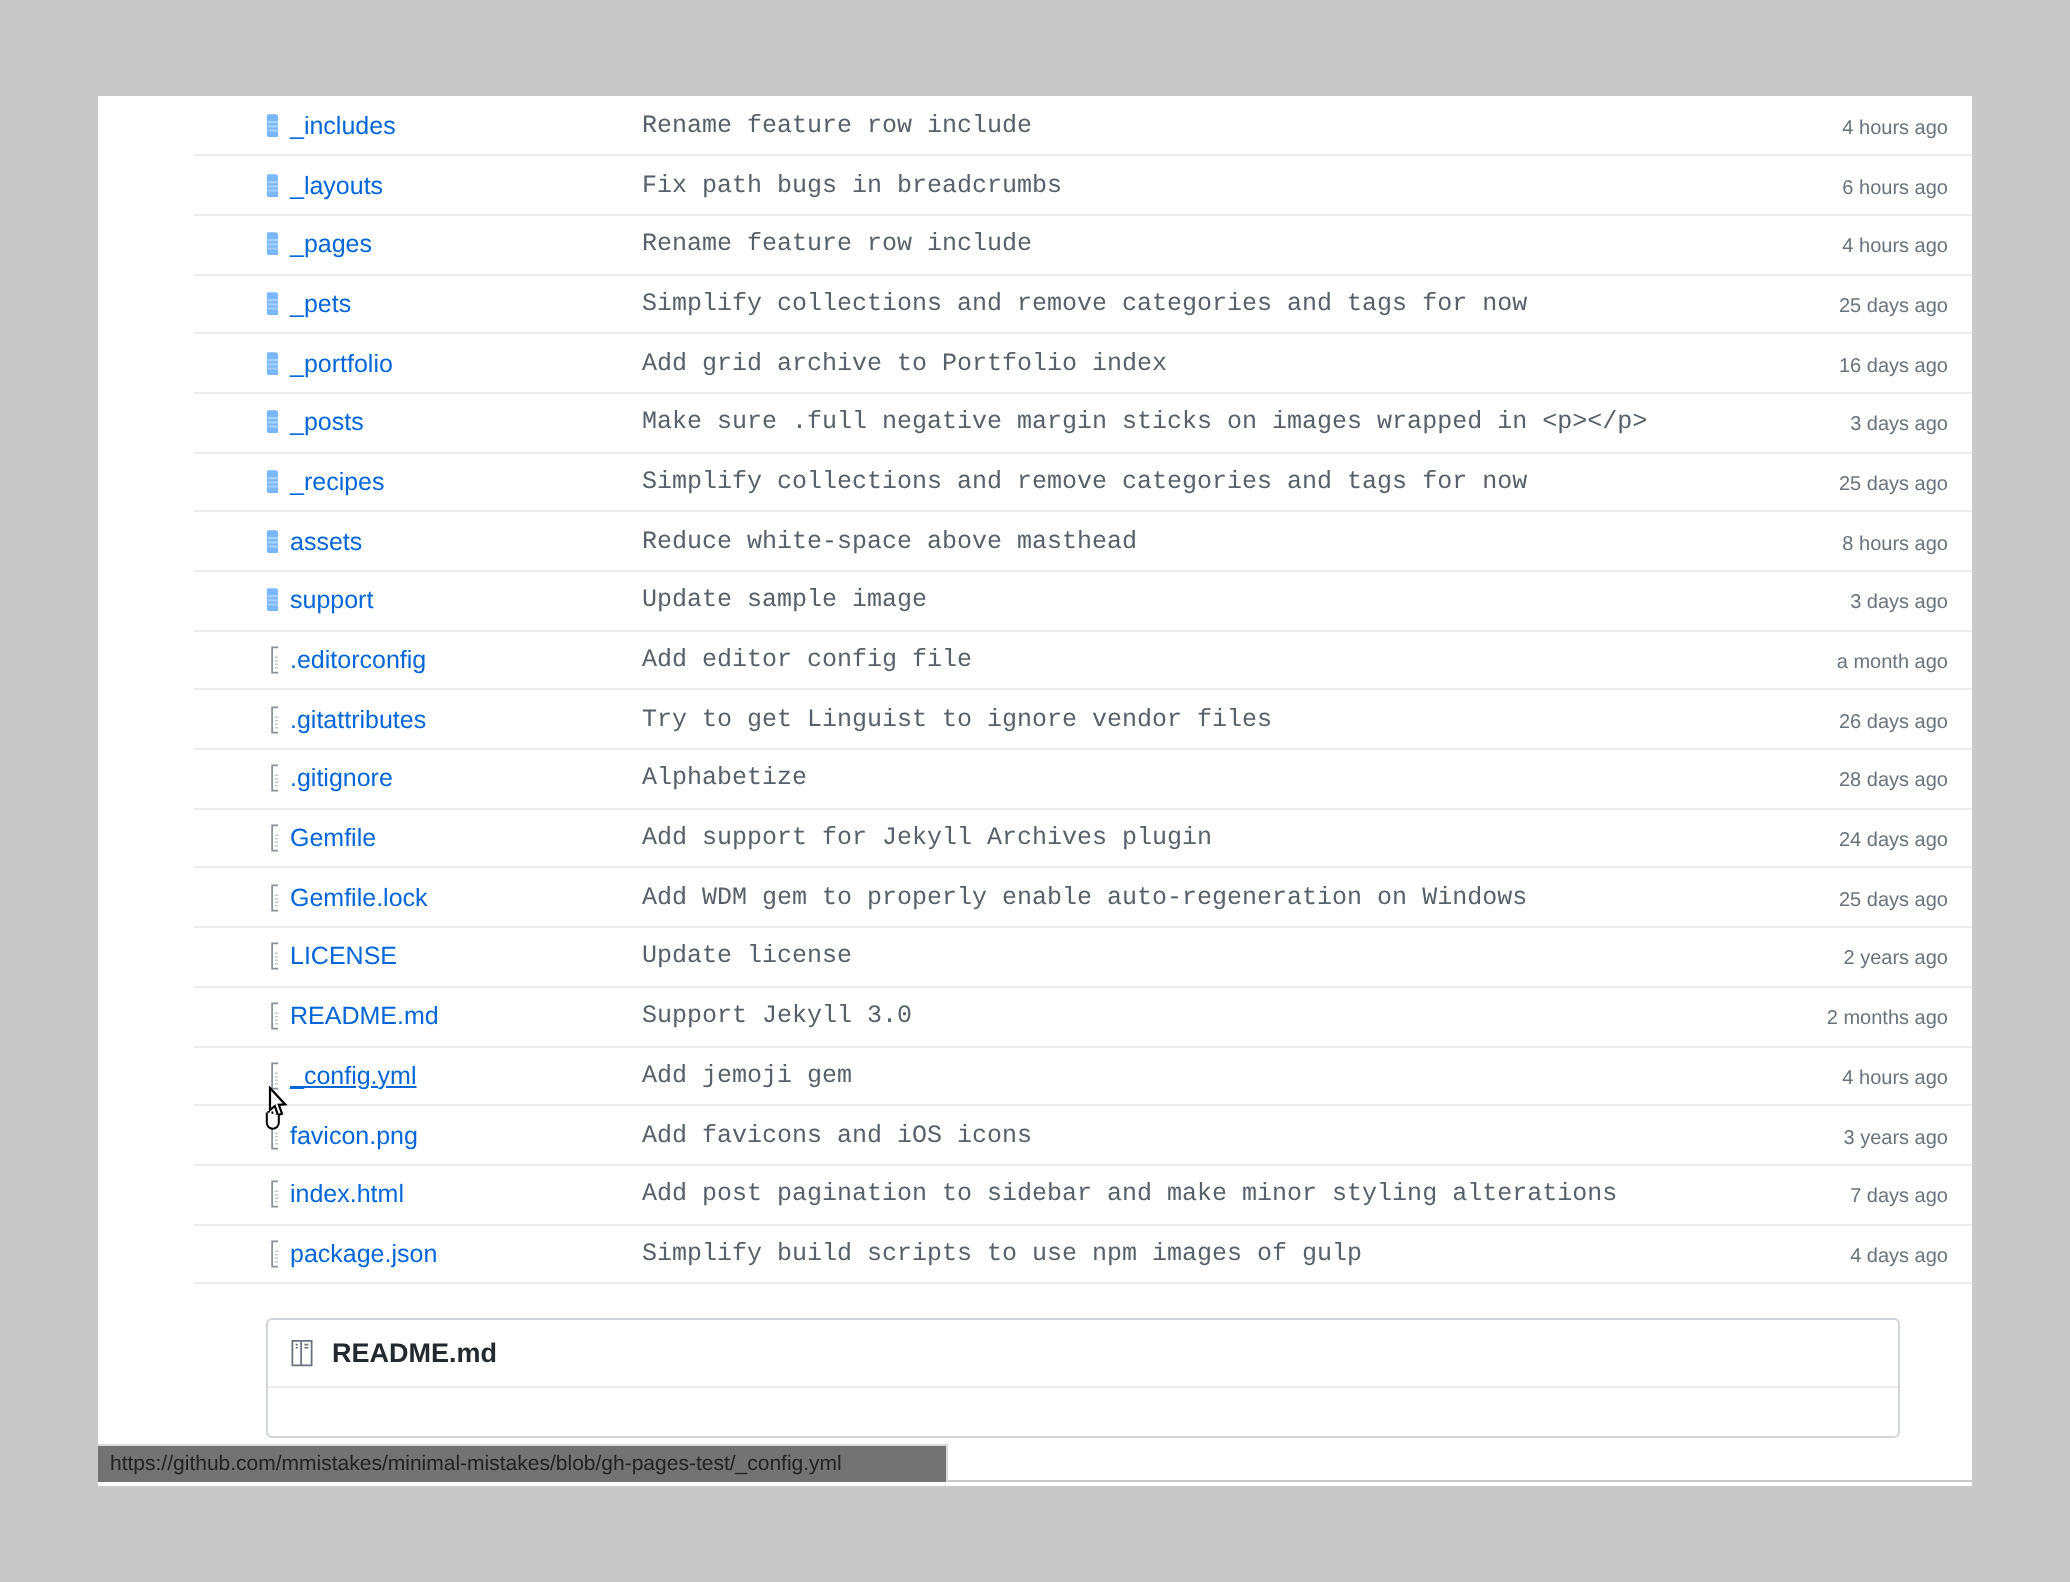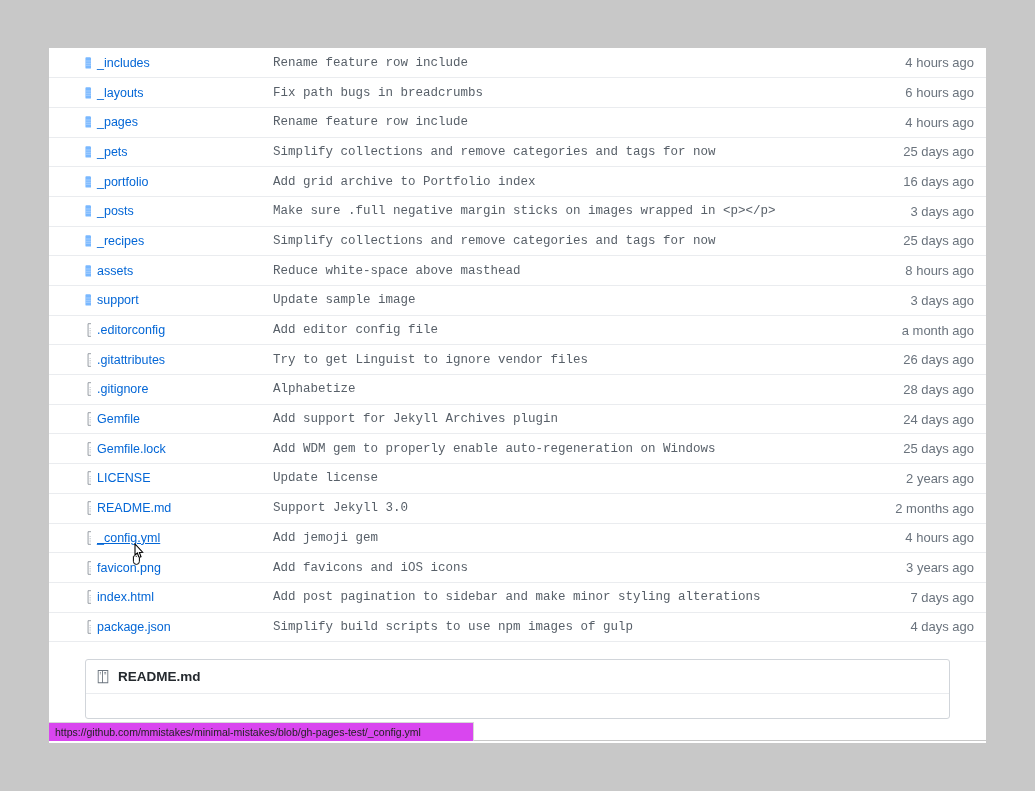--- a/index.html
+++ b/index.html
@@ -19,20 +19,21 @@
     background: #c8c8c8;
   }
   .browser-viewport {
     position: absolute;
     left: 49px;
     top: 48px;
     width: 937px;
     height: 692px;
     background: #ffffff;
     overflow: hidden;
+    padding-left: 48px;
   }
   .file-table {
     width: 100%;
     border-collapse: collapse;
     table-layout: fixed;
   }
   .file-table tr {
     height: 29.7px;
     border-bottom: 1px solid #eaecef;
   }
@@ -65,21 +66,21 @@
     cursor: pointer;
   }
   .filename.underlined { text-decoration: underline; margin-top: 39px; }
 
   .commit-msg {
     color: #586069;
     font-size: 12.5px;
   }
   .age {
     color: #6a737d;
-    font-size: 13px;
+    font-size: 10px;
   }
 
   
   .readme-box {
     margin: 17px 36px 0 36px;
     border: 1px solid #d1d5da;
     border-radius: 3px;
     background: #fff;
     height: 60px;
   }
@@ -97,21 +98,21 @@
     color: #24292e;
   }
 
   
   .status-bar {
     position: absolute;
     left: 49px;
     top: 722px;
     height: 19px;
     min-width: 425px;
-    background: #d946ef;
+    background: #737373;
     border-top: 1px solid #d8d8d8;
     border-right: 1px solid #d8d8d8;
     display: flex;
     align-items: center;
     padding: 0 6px;
   }
   .status-text {
     font-size: 10.5px;
     color: #222;
     font-family: "Liberation Sans", sans-serif;

